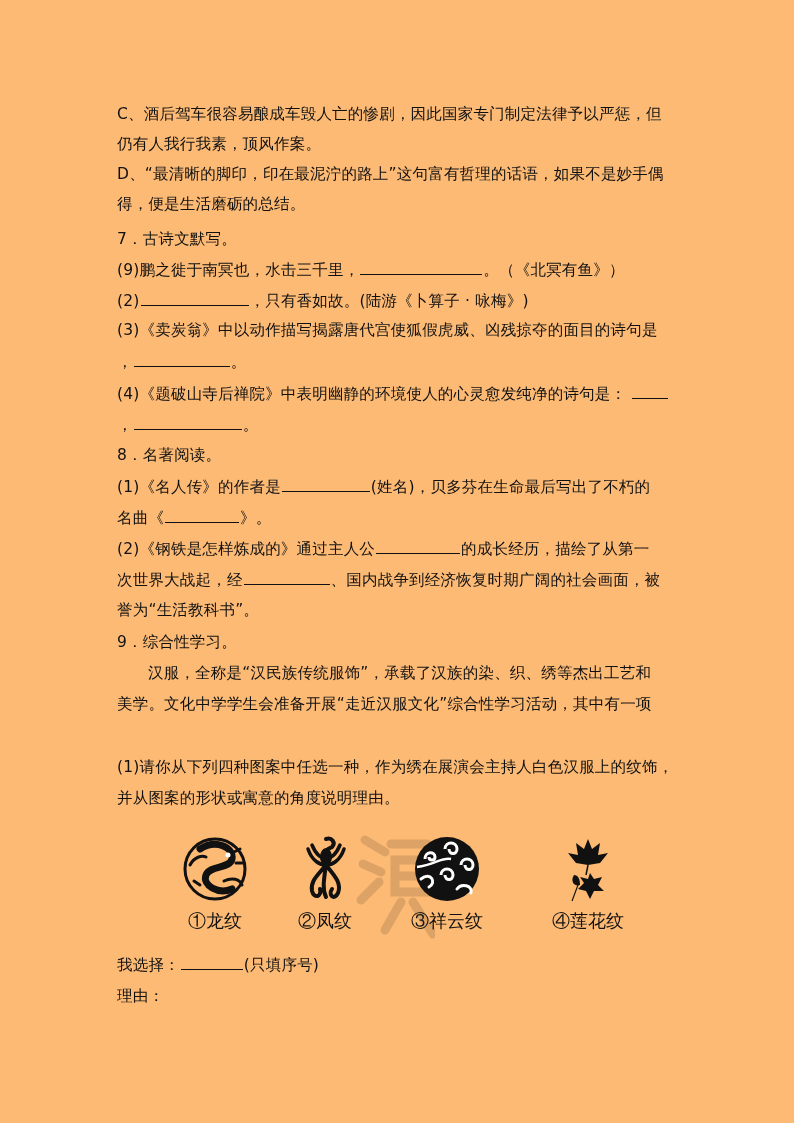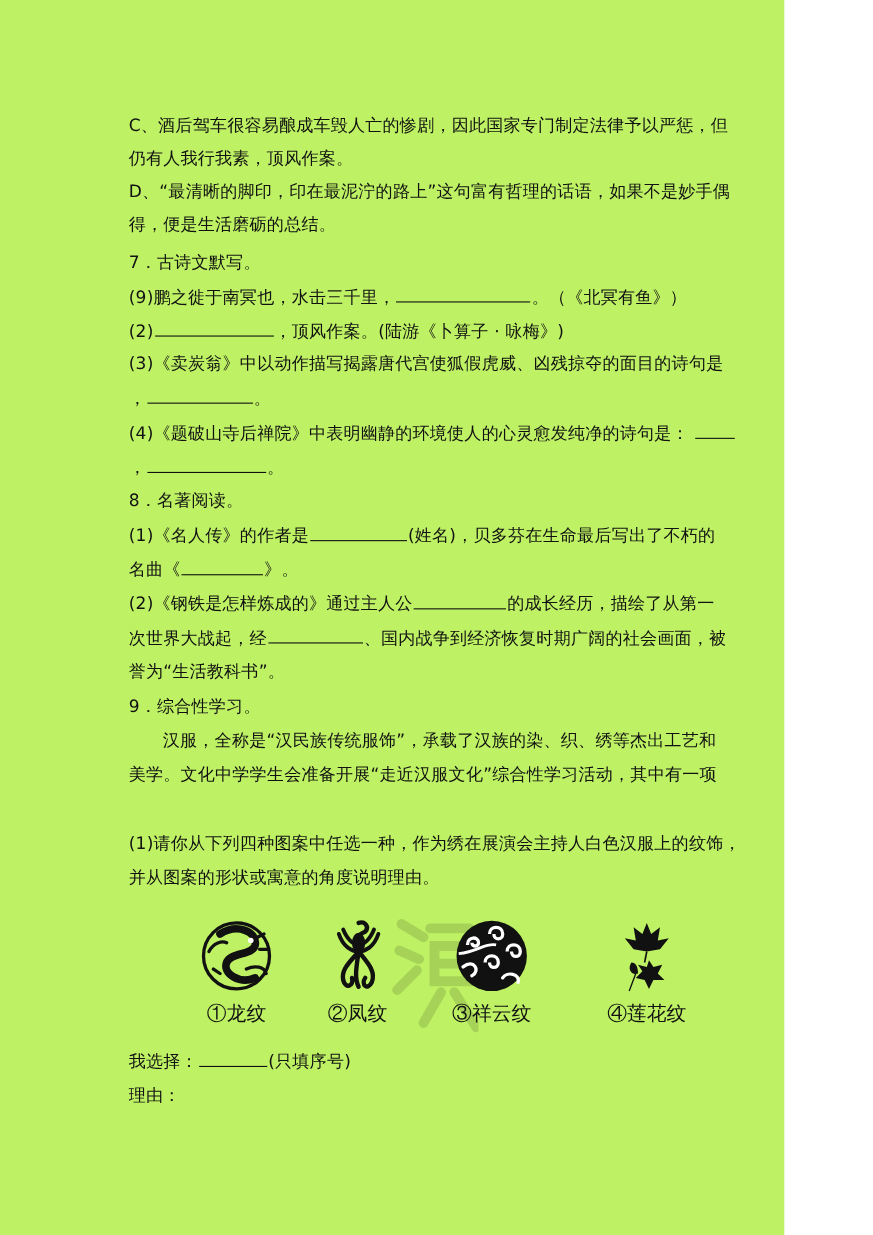--- a/index.html
+++ b/index.html
@@ -1,18 +1,18 @@
 <!DOCTYPE html>
 <html><head>
   <meta charset="utf-8">
   <style>
     html, body { margin: 0; padding: 0; background: #ffffff; }
     body { width: 794px; height: 1123px; position: relative; overflow: hidden;
       font-family: "DejaVu Sans", "Liberation Sans", sans-serif; color: #111; }
-    .page { position: absolute; left: 0; top: 0; width: 713px; height: 1123px; background: #bef264; }
+    .page { position: absolute; left: 0; top: 0; width: 794px; height: 1123px; background: #fdba74; }
     .line { position: absolute; left: 117px; font-size: 15.5px; line-height: 20px; white-space: nowrap; letter-spacing: 0.2px; }
     .u { display: inline-block; border-bottom: 1px solid #111; height: 15px; vertical-align: baseline; margin: 0 1px; }
     .indent { padding-left: 31px; }
     .figs { position: absolute; left: 160px; top: 835px; width: 480px; height: 110px; }
     .fig { position: absolute; top: 0; text-align: center; }
     .fig svg { display: block; margin: 0 auto; }
     .fig .cap { font-family: Liberation Serif, serif; font-size: 18px; margin-top: 6px; white-space: nowrap; }
     .watermark { position: absolute; left: 355px; top: 830px; width: 80px; height: 110px; opacity: 0.12; }
   </style>
 </head>
@@ -25,21 +25,21 @@
   <div class="line" style="top:164px">D、“最清晰的脚印，印在最泥泞的路上”这句富有哲理的话语，如果不是妙手偶</div>
   <div class="line" style="top:194px">得，便是生活磨砺的总结。</div>
 
   <div class="line" style="top:229px">7．古诗文默写。</div>
 
   <div class="line" style="top:259px">
     <span>(9)鹏之徙于南冥也，水击三千里，</span><span class="u" style="width:122px"></span><span>。（《北冥有鱼》）</span>
   </div>
 
   <div class="line" style="top:290px">
-    <span>(2)</span><span class="u" style="width:108px"></span><span>，顶风作案。(陆游《卜算子 · 咏梅》)</span>
+    <span>(2)</span><span class="u" style="width:108px"></span><span>，只有香如故。(陆游《卜算子 · 咏梅》)</span>
   </div>
 
   <div class="line" style="top:320px">(3)《卖炭翁》中以动作描写揭露唐代宫使狐假虎威、凶残掠夺的面目的诗句是</div>
   <div class="line" style="top:351px">
     <span>，</span><span class="u" style="width:96px"></span><span>。</span>
   </div>
 
   <div class="line" style="top:383px">
     <span>(4)《题破山寺后禅院》中表明幽静的环境使人的心灵愈发纯净的诗句是：</span><span class="u" style="width:36px; margin-left:6px"></span>
   </div>

